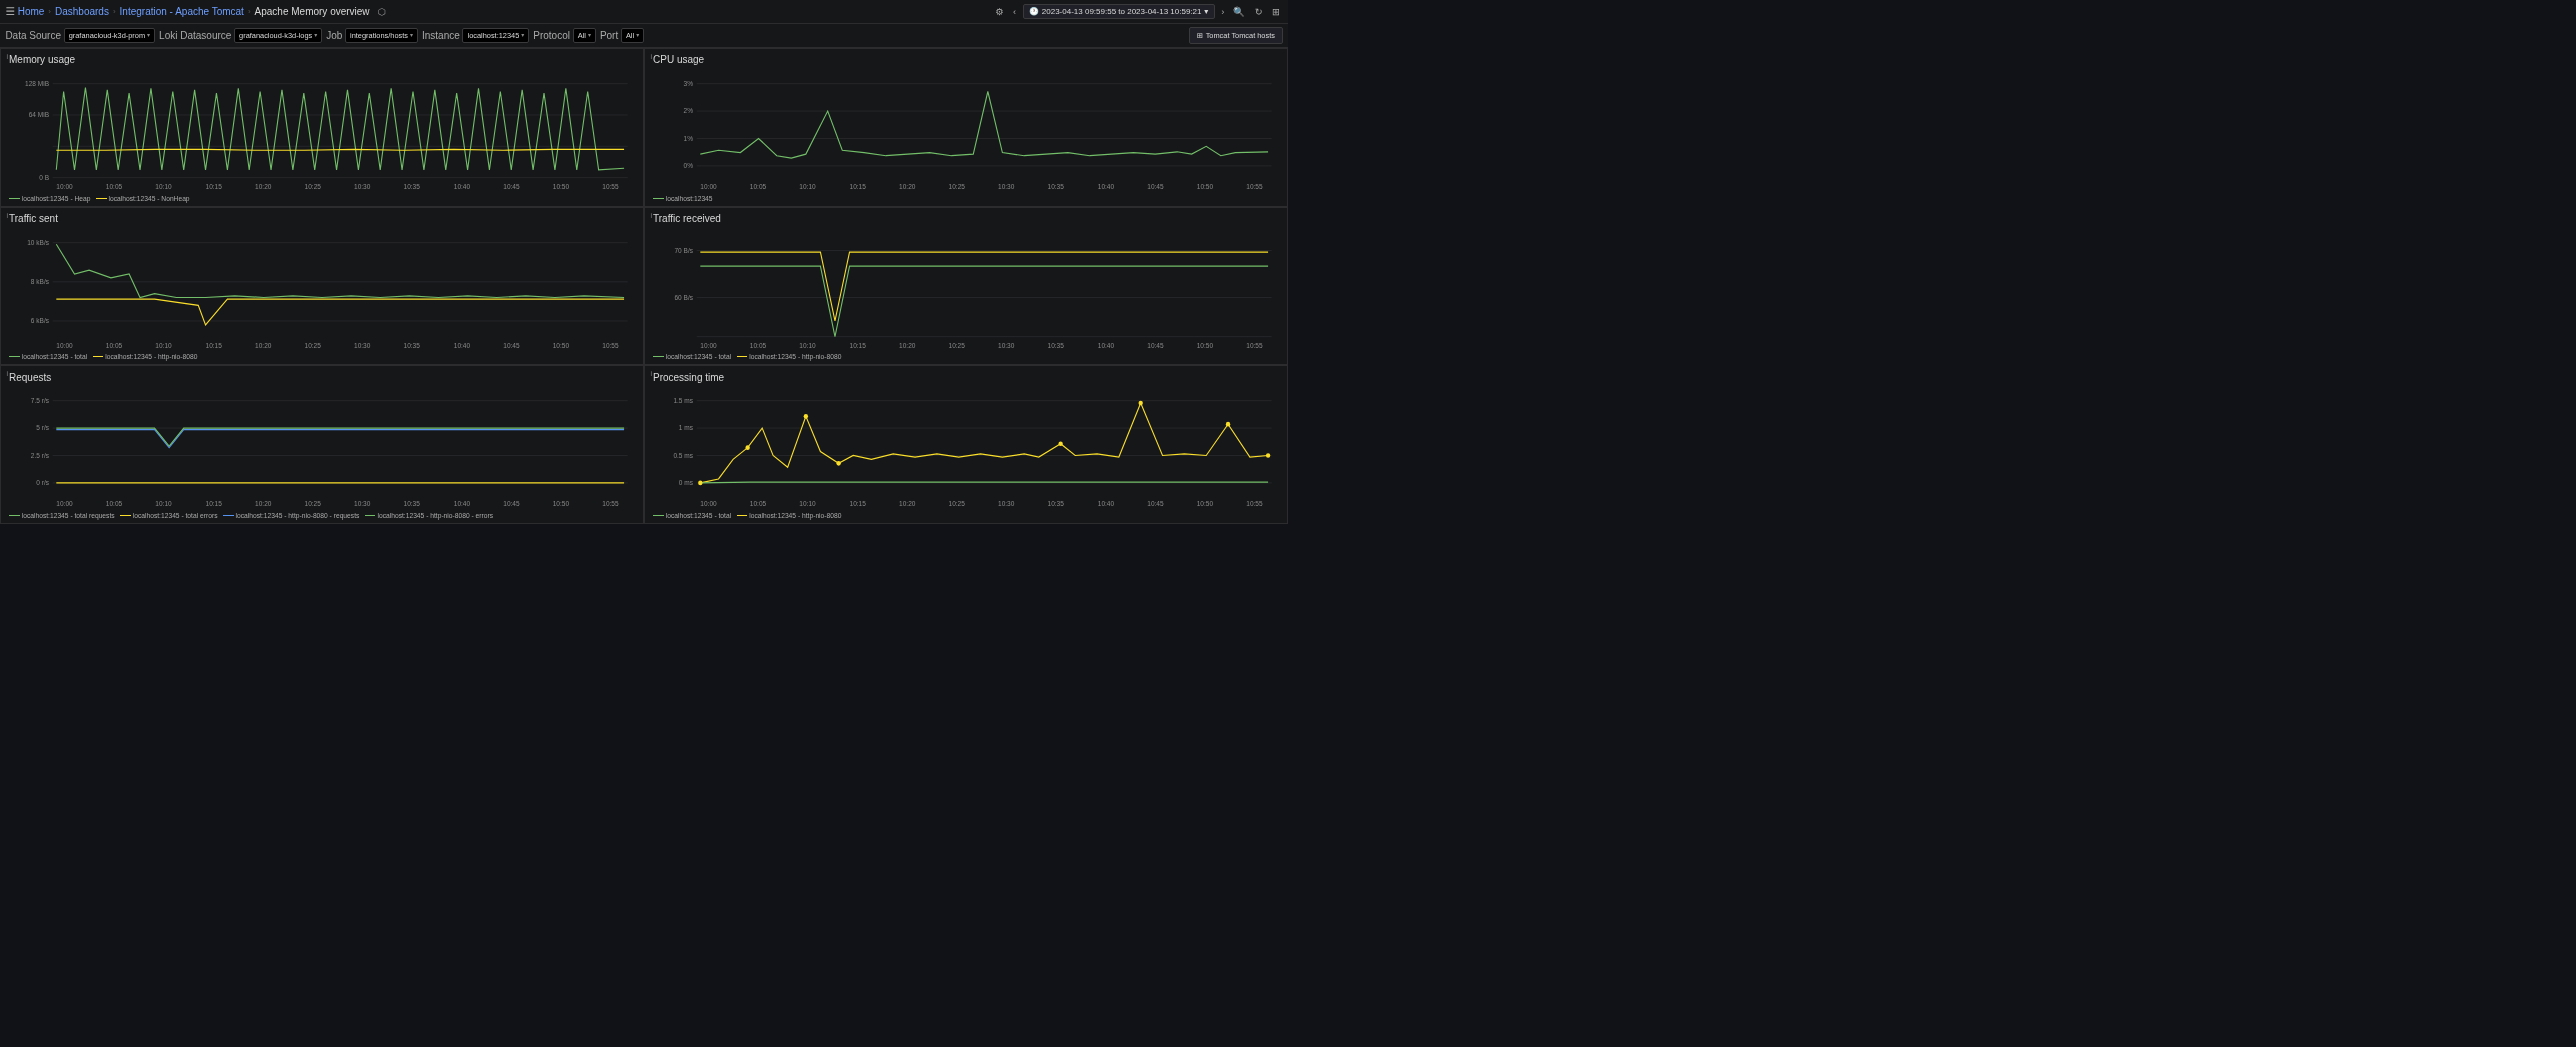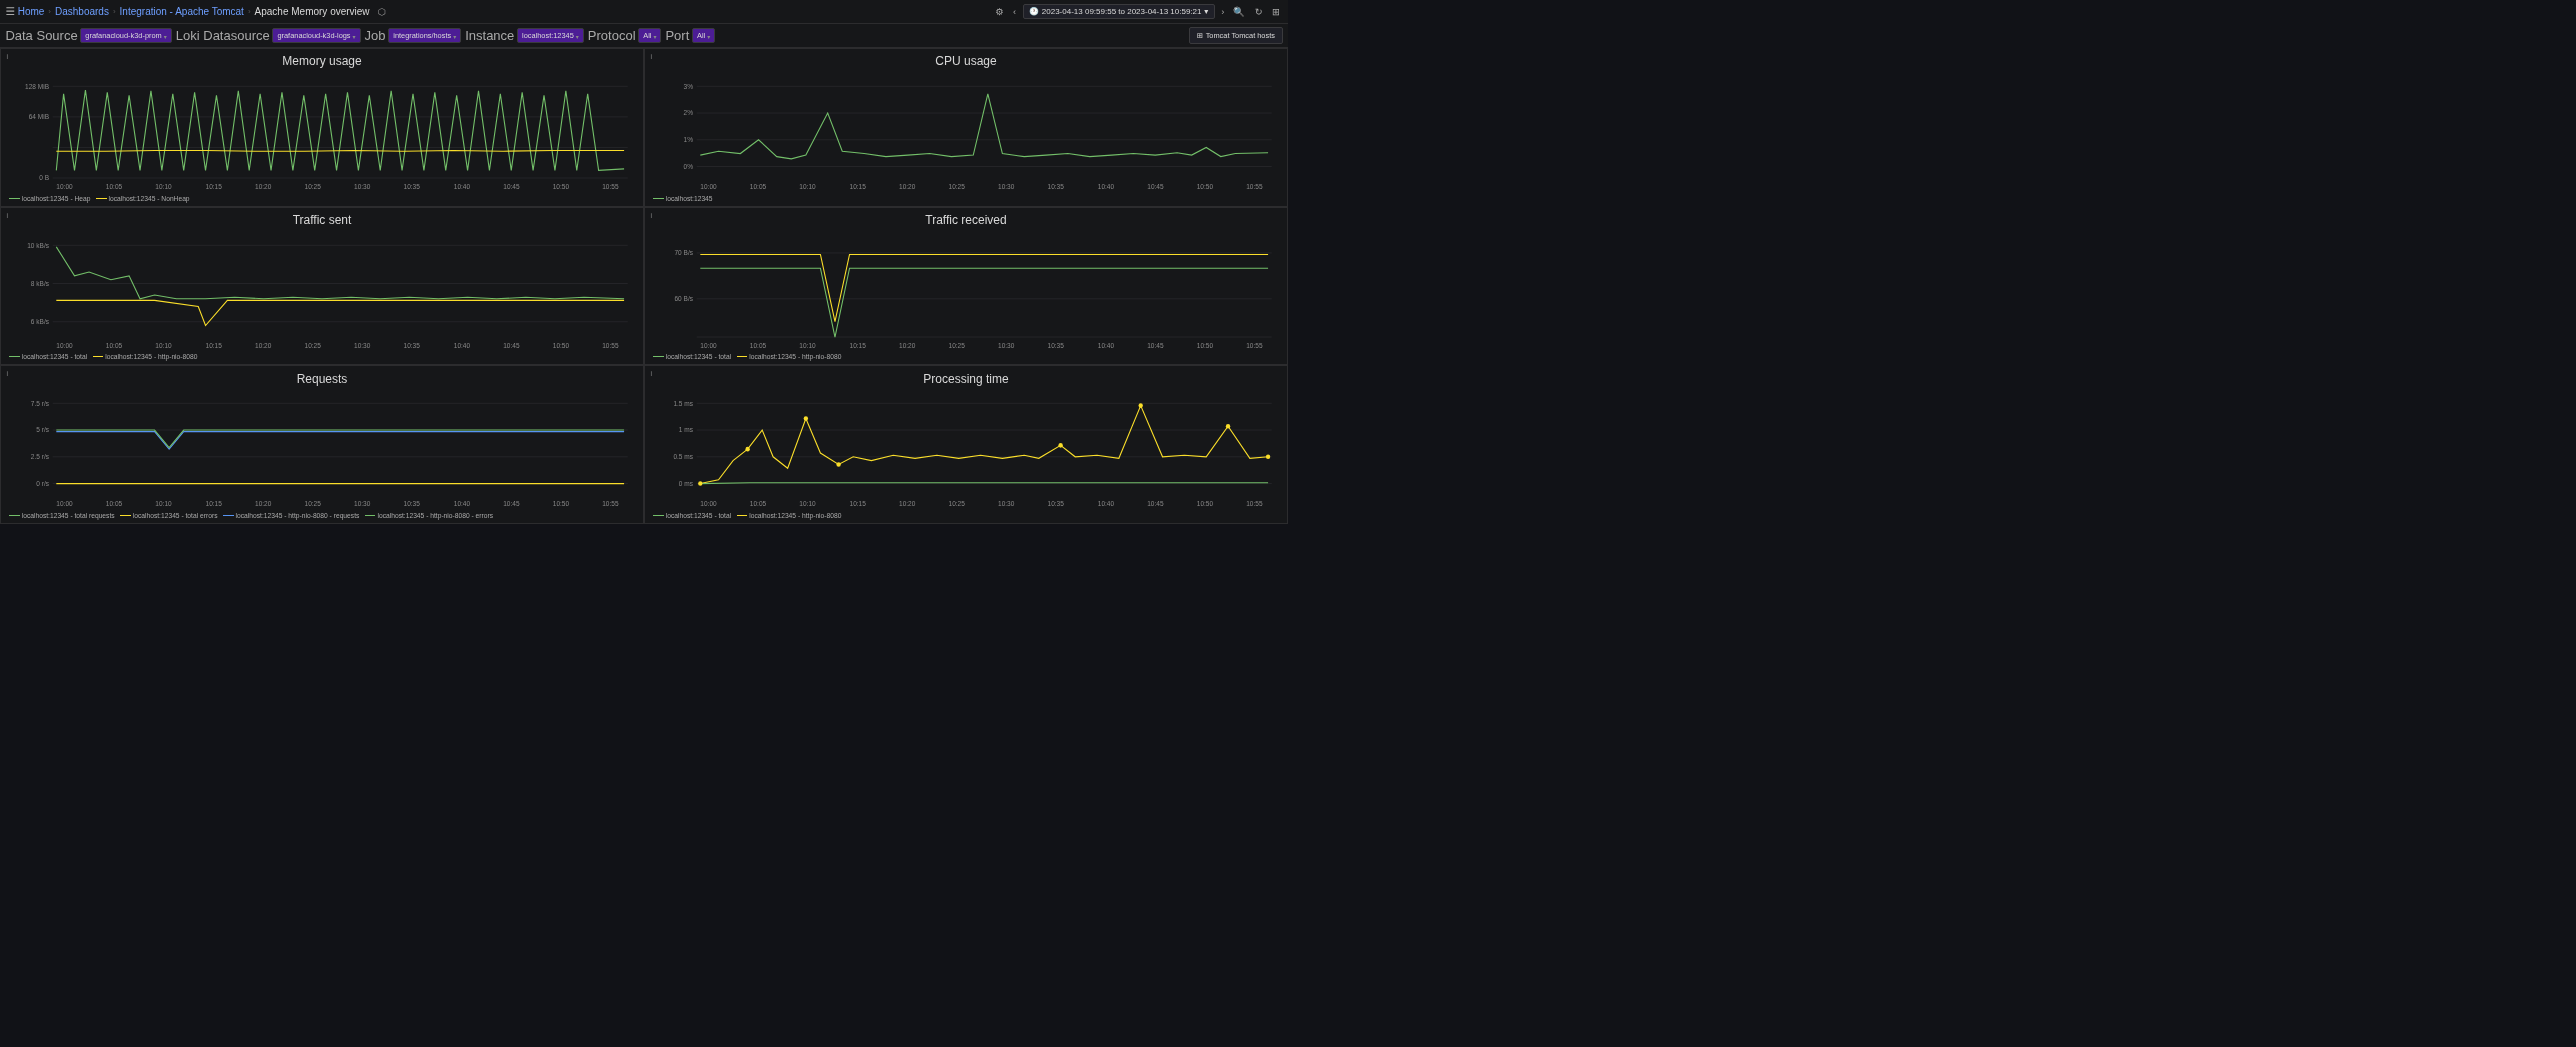--- a/index.html
+++ b/index.html
@@ -73,32 +73,32 @@
       flex-wrap: nowrap;
     }
     .toolbar-item {
       display: flex;
       align-items: center;
       gap: 2.7px;
       font-size: 7.4px;
     }
     .toolbar-label {
       color: #aaa;
-      font-size: 13px;
+      font-size: 10px;
     }
     .toolbar-select {
-      background: #4c1d95;
+      background: #000000;
       border: 0.7px solid #3a3a3d;
       border-radius: 2px;
       color: #d9d9d9;
       padding: 2px 4px;
       font-size: 7.4px;
       cursor: pointer;
       display: flex;
-      align-items: flex-end;
+      align-items: flex-start;
       gap: 2px;
     }
     .toolbar-select .arrow { color: #888; font-size: 6px; }
     .apache-btn {
       margin-left: auto;
       background: #1f2028;
       border: 0.7px solid #3a3a3d;
       border-radius: 2px;
       color: #d9d9d9;
       padding: 2.7px 6.7px;
@@ -117,23 +117,23 @@
     }
     .panel {
       background: #161719;
       border: 0.7px solid #2c2c2e;
       position: relative;
       display: flex;
       flex-direction: column;
       padding: 5.4px 8px 2.7px;
     }
     .panel-title {
-      font-size: 12px;
+      font-size: 10px;
       color: #d9d9d9;
-      text-align: center;
+      text-align: left;
       margin-bottom: 2.7px;
       font-weight: 500;
     }
     .panel-info {
       position: absolute;
       top: 4px;
       left: 5.4px;
       color: #888;
       font-size: 6.7px;
     }

